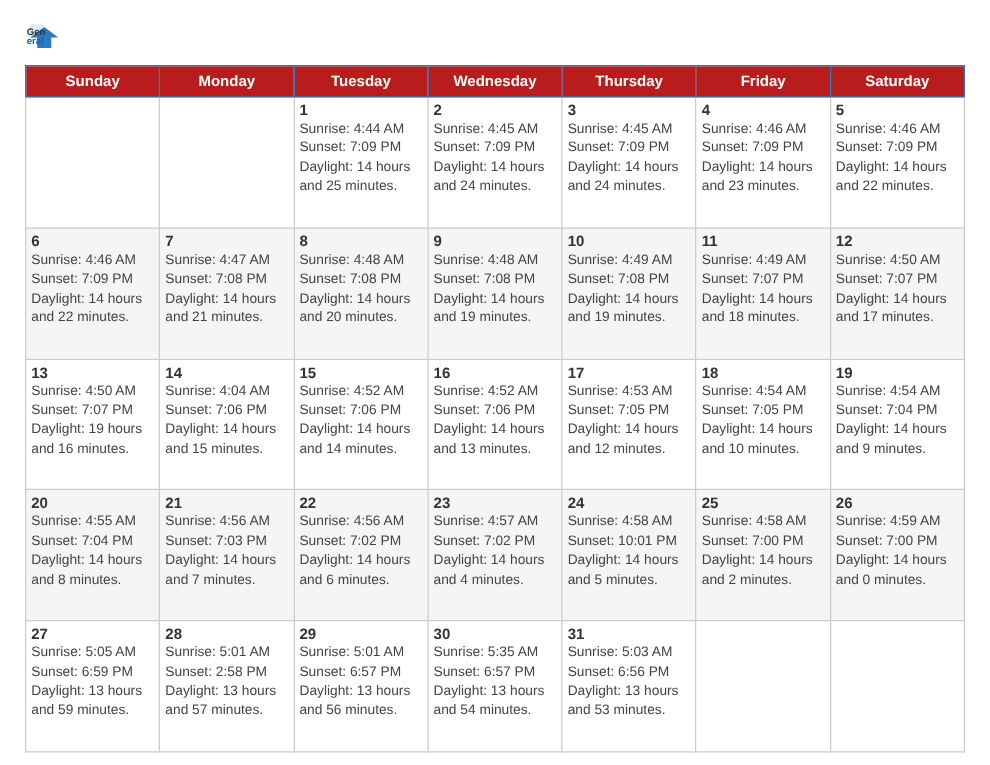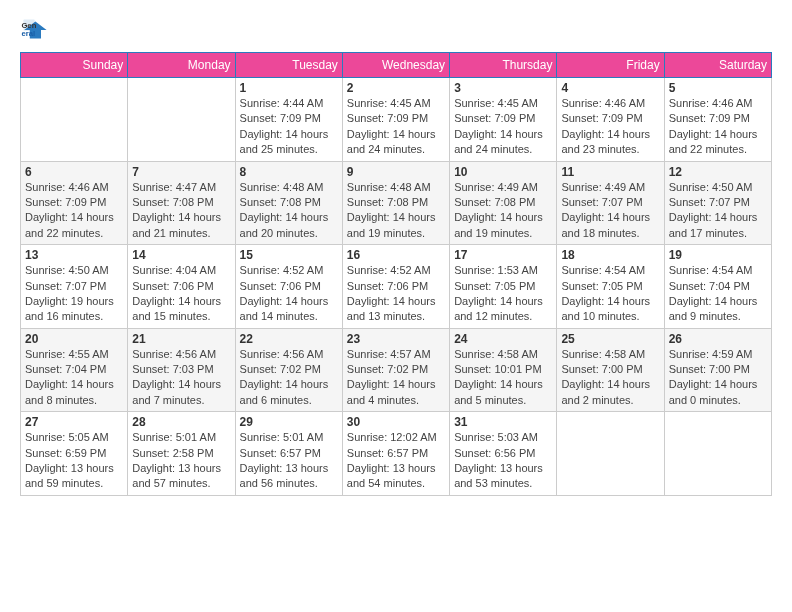--- a/index.html
+++ b/index.html
@@ -5,21 +5,21 @@
     * { margin: 0; padding: 0; box-sizing: border-box; }
     body {
       font-family: Arial, sans-serif;
       background: #fff;
       width: 792px;
       height: 612px;
       overflow: hidden;
     }
     .page {
       width: 792px;
-      height: 496px;
+      height: 612px;
       padding: 16px 20px 10px 20px;
       display: flex;
       flex-direction: column;
     }
     .header {
       display: flex;
       justify-content: space-between;
       align-items: flex-start;
       margin-bottom: 8px;
     }
@@ -55,26 +55,26 @@
       font-size: 14px;
       color: #555;
     }
     .calendar {
       flex: 1;
       border-collapse: collapse;
       width: 100%;
       table-layout: fixed;
     }
     .calendar th {
-      background: #ec4899;
+      background: #b91c1c;
       color: #fff;
       font-size: 12px;
-      font-weight: normal;
+      font-weight: bold;
       padding: 5px 4px;
-      text-align: right;
+      text-align: center;
       border: 1px solid #2a7abf;
     }
     .calendar td {
       border: 1px solid #ccc;
       vertical-align: top;
       padding: 3px 4px;
       font-size: 9.5px;
       color: #333;
       height: 82px;
     }
@@ -203,21 +203,21 @@
           <td>
             <span class="day-number">15</span>
             <div class="day-info"><span>Sunrise: 4:52 AM</span><br><span>Sunset: 7:06 PM</span><br><span>Daylight: 14 hours and 14 minutes.</span></div>
           </td>
           <td>
             <span class="day-number">16</span>
             <div class="day-info"><span>Sunrise: 4:52 AM</span><br><span>Sunset: 7:06 PM</span><br><span>Daylight: 14 hours and 13 minutes.</span></div>
           </td>
           <td>
             <span class="day-number">17</span>
-            <div class="day-info"><span>Sunrise: 1:53 AM</span><br><span>Sunset: 7:05 PM</span><br><span>Daylight: 14 hours and 12 minutes.</span></div>
+            <div class="day-info"><span>Sunrise: 4:53 AM</span><br><span>Sunset: 7:05 PM</span><br><span>Daylight: 14 hours and 12 minutes.</span></div>
           </td>
           <td>
             <span class="day-number">18</span>
             <div class="day-info"><span>Sunrise: 4:54 AM</span><br><span>Sunset: 7:05 PM</span><br><span>Daylight: 14 hours and 10 minutes.</span></div>
           </td>
           <td>
             <span class="day-number">19</span>
             <div class="day-info"><span>Sunrise: 4:54 AM</span><br><span>Sunset: 7:04 PM</span><br><span>Daylight: 14 hours and 9 minutes.</span></div>
           </td>
         </tr>
@@ -259,21 +259,21 @@
           <td>
             <span class="day-number">28</span>
             <div class="day-info"><span>Sunrise: 5:01 AM</span><br><span>Sunset: 2:58 PM</span><br><span>Daylight: 13 hours and 57 minutes.</span></div>
           </td>
           <td>
             <span class="day-number">29</span>
             <div class="day-info"><span>Sunrise: 5:01 AM</span><br><span>Sunset: 6:57 PM</span><br><span>Daylight: 13 hours and 56 minutes.</span></div>
           </td>
           <td>
             <span class="day-number">30</span>
-            <div class="day-info"><span>Sunrise: 12:02 AM</span><br><span>Sunset: 6:57 PM</span><br><span>Daylight: 13 hours and 54 minutes.</span></div>
+            <div class="day-info"><span>Sunrise: 5:35 AM</span><br><span>Sunset: 6:57 PM</span><br><span>Daylight: 13 hours and 54 minutes.</span></div>
           </td>
           <td>
             <span class="day-number">31</span>
             <div class="day-info"><span>Sunrise: 5:03 AM</span><br><span>Sunset: 6:56 PM</span><br><span>Daylight: 13 hours and 53 minutes.</span></div>
           </td>
           <td class="empty-cell"></td>
           <td class="empty-cell"></td>
         </tr>
       </tbody>
   </table>

